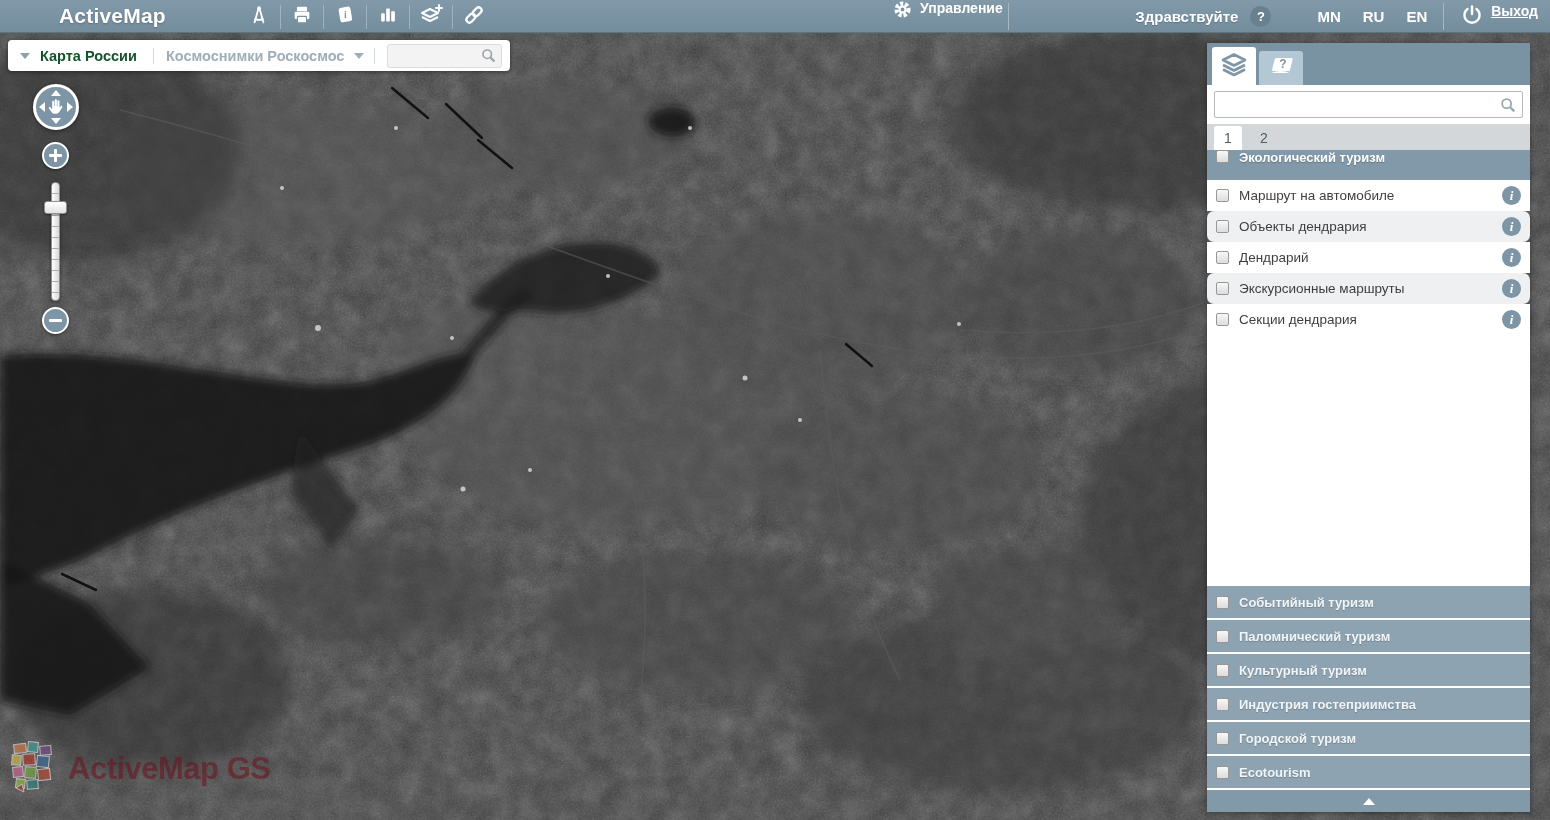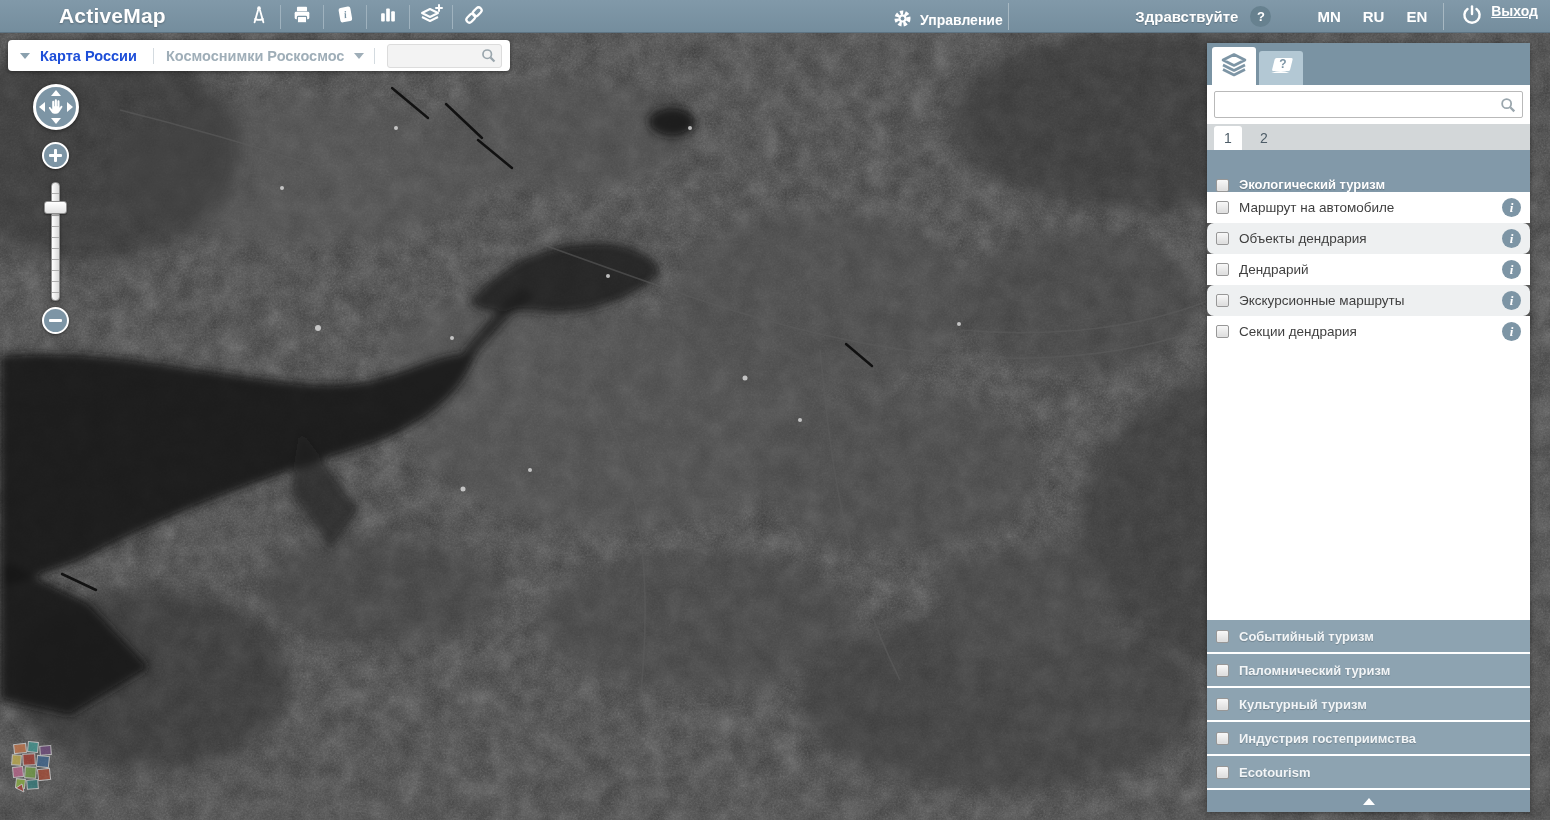--- a/index.html
+++ b/index.html
@@ -12,39 +12,39 @@
 
   
   .topbar { position:absolute; left:0; top:0; width:1550px; height:33px;
     background:linear-gradient(#8199a9,#748d9d); border-bottom:1px solid #5e7382; z-index:40;
     display:flex; align-items:center; color:#fff; }
   .brand { position:absolute; left:12px; top:0; height:20px; line-height:32px;
     font-size:21px; font-weight:bold; letter-spacing:.2px; text-shadow:0 1px 2px rgba(0,0,0,.25);margin-left:47px; }
   .tools { position:absolute; left:238px; top:0; height:33px; display:flex; align-items:center; }
   .tool-btn { width:42px; height:33px; display:flex; align-items:center; justify-content:center; cursor:pointer; }
   .tool-sep { width:1px; height:24px; background:#9fb2be; }
-  .mgmt { position:absolute; left:893px; top:0; height:40px; display:flex; align-items:center; gap:8px;
+  .mgmt { position:absolute; left:893px; top:0; height:40px; display:flex; align-items:flex-start; gap:8px;
     font-size:14px; font-weight:bold; cursor:pointer; }
   .bar-sep { position:absolute; top:3px; width:1px; height:27px; background:#a7b8c2; }
   .topbar-right { position:absolute; right:12px; top:0; height:33px; display:flex; align-items:center; }
   .greeting { font-size:15px; font-weight:bold; text-shadow:0 1px 1px rgba(0,0,0,.2); }
   .help-badge { width:21px; height:21px; border-radius:50%; background:#67818f;
     display:flex; align-items:center; justify-content:center; font-size:13px; font-weight:bold;
     margin-left:12px; cursor:pointer; }
   .lang { font-size:15px; font-weight:bold; color:#fff; cursor:pointer; }
   .logout { display:flex; align-items:flex-start; gap:7px; cursor:pointer; }
   .logout-label { font-size:14px; font-weight:bold; text-decoration:underline; }
 
   
   .selector-bar { position:absolute; left:8px; top:40px; width:502px; height:31px; z-index:30;
     background:#fff; border-radius:4px; box-shadow:0 1px 4px rgba(0,0,0,.45);
     display:flex; align-items:center; padding:0 8px; }
   .caret { width:0; height:0; border-left:5px solid transparent; border-right:5px solid transparent;
     border-top:6px solid #8aa0ae; margin:0 4px; cursor:pointer; flex:0 0 auto; }
-  .map-name { color:#1d4ed8; font-size:14.5px; font-weight:bold; margin:0 10px 0 6px; cursor:pointer; white-space:nowrap; }
+  .map-name { color:#14532d; font-size:14.5px; font-weight:bold; margin:0 10px 0 6px; cursor:pointer; white-space:nowrap; }
   .v-div { width:1px; height:16px; background:#d4dbe0; margin:0 6px; flex:0 0 auto; }
   .basemap-name { color:#9faeb8; font-size:14.5px; font-weight:bold; margin:0 6px; cursor:pointer; white-space:nowrap; }
   .caret.gray { border-top-color:#9faeb8; }
   .sel-search-wrap { position:relative; flex:1; margin-left:6px; }
   .sel-search-wrap input { width:100%; height:24px; background:#f3f3f3; border:1px solid #dcdcdc;
     border-radius:3px; padding:0 26px 0 8px; font-size:13px; color:#444; outline:none; }
   .sel-search-wrap .mag { position:absolute; right:5px; top:3px; }
 
   
   .pan-ctl { position:absolute; left:33px; top:84px; width:46px; height:46px; border-radius:50%;
@@ -83,21 +83,21 @@
   .sb-tab.active { height:38px; background:#fff; }
   .sb-search-row { background:#fff; padding:6px 7px; flex:0 0 auto; position:relative; }
   .sb-search-row input { width:100%; height:27px; border:1px solid #b9b9b9; border-radius:2px;
     padding:0 28px 0 8px; font-size:13px; color:#444; outline:none; }
   .sb-search-row .mag { position:absolute; right:13px; top:11px; }
   .sb-pages { height:26px; background:#d3d7d9; display:flex; align-items:flex-end; padding-left:7px; flex:0 0 auto; }
   .sb-page { min-width:28px; height:24px; display:flex; align-items:center; justify-content:center;
     font-size:14px; color:#4e5d68; cursor:pointer; padding:0 6px; }
   .sb-page.active { background:#fff; border-radius:3px 3px 0 0; }
   .sb-page.plain { margin-left:8px; }
-  .group-header { height:42px; background:#8299a9; display:flex; align-items:flex-end; gap:10px;
+  .group-header { height:30px; background:#8299a9; display:flex; align-items:flex-start; gap:10px;
     padding:0 9px; flex:0 0 auto; cursor:pointer; }
   .group-header .glabel { color:#fff; font-size:13px; font-weight:bold; text-shadow:0 1px 1px rgba(0,0,0,.25); }
   .cbx { width:13px; height:13px; background:linear-gradient(#f8f8f8,#dcdcdc); border:1px solid #979797;
     border-radius:2px; flex:0 0 auto; cursor:pointer; box-shadow:inset 0 0 1px #fff; }
   .layer-row { height:31px; display:flex; align-items:center; gap:10px; padding:0 9px; flex:0 0 auto; background:#fff; }
   .layer-row.alt { background:#eef0f1;border-radius:7px; }
   .layer-row .llabel { flex:1; font-size:13.5px; color:#3f3f3f; cursor:default;
     white-space:nowrap; overflow:hidden; text-overflow:ellipsis; }
   .info-btn { width:19px; height:19px; border-radius:50%; background:#7d95a5; color:#fff;
     font-family:"Liberation Serif", serif; font-style:italic; font-weight:bold; font-size:13px;
@@ -356,20 +356,21 @@
           <rect x="27" y="16" width="12" height="11" fill="#3b6ea5" transform="rotate(6 33 21)"></rect>
           <rect x="3" y="27" width="10" height="10" fill="#d96b9c" transform="rotate(-5 8 32)"></rect>
           <rect x="15" y="27" width="11" height="11" fill="#7cb342" transform="rotate(3 20 32)"></rect>
           <rect x="28" y="29" width="12" height="11" fill="#c24a2e" transform="rotate(-6 34 34)"></rect>
           <rect x="6" y="39" width="9" height="9" fill="#9ccc3c" transform="rotate(6 10 43)"></rect>
           <rect x="17" y="40" width="11" height="9" fill="#2e8b8b" transform="rotate(-4 22 44)"></rect>
           <path d="M6 48 L14 52 L12 44 Z" fill="#c0392b"></path>
         </g>
       </svg>
     </span>
+    <span class="watermark-text">ActiveMap GS</span>
   </div>
 
   <div class="sidebar">
     <div class="sb-tabs">
       <div class="sb-tab active">
         <span>
           <svg width="28" height="26" viewBox="0 0 28 26">
               <g fill="none" stroke="#7d95a5" stroke-width="2.6" stroke-linejoin="round">
                 <path d="M3 9 L14 3.5 L25 9 L14 14.5 Z"></path>
                 <path d="M3 14 L14 19.5 L25 14"></path>
@@ -450,20 +451,24 @@
     <div class="band">
       <span class="cbx"></span>
       <span class="blabel">Культурный туризм</span>
     </div>
     <div class="band">
       <span class="cbx"></span>
       <span class="blabel">Индустрия гостеприимства</span>
     </div>
     <div class="band">
       <span class="cbx"></span>
+      <span class="blabel">Городской туризм</span>
+    </div>
+    <div class="band">
+      <span class="cbx"></span>
       <span class="blabel">Ecotourism</span>
     </div>
 
     <div class="sb-footer">
       <span class="up-tri"></span>
     </div>
   </div>
 
 </div>
 

